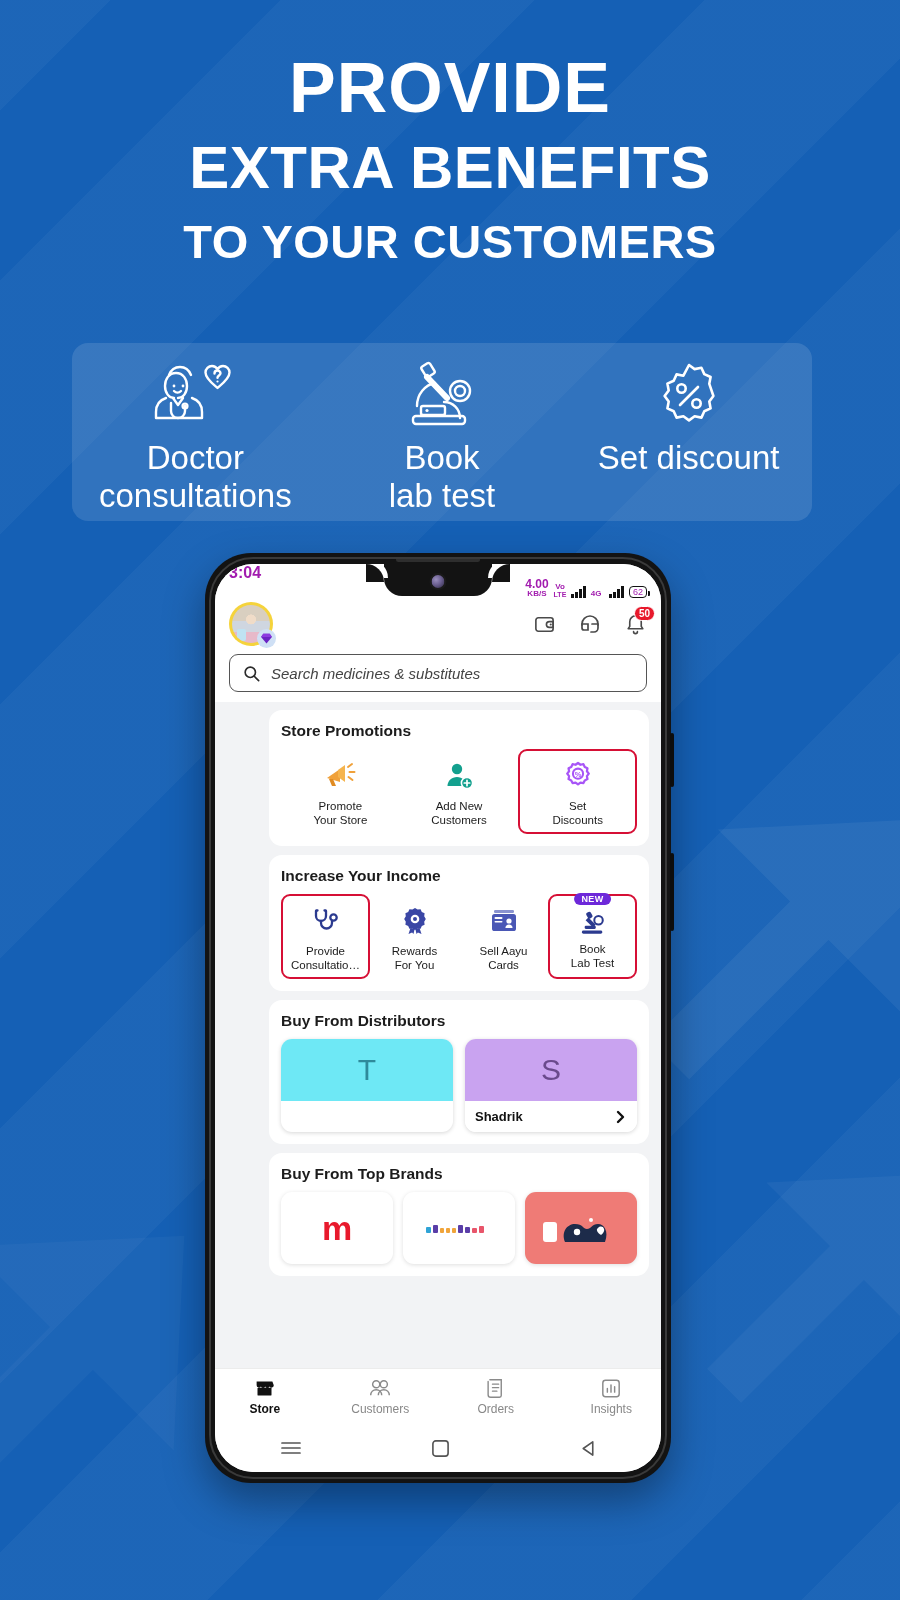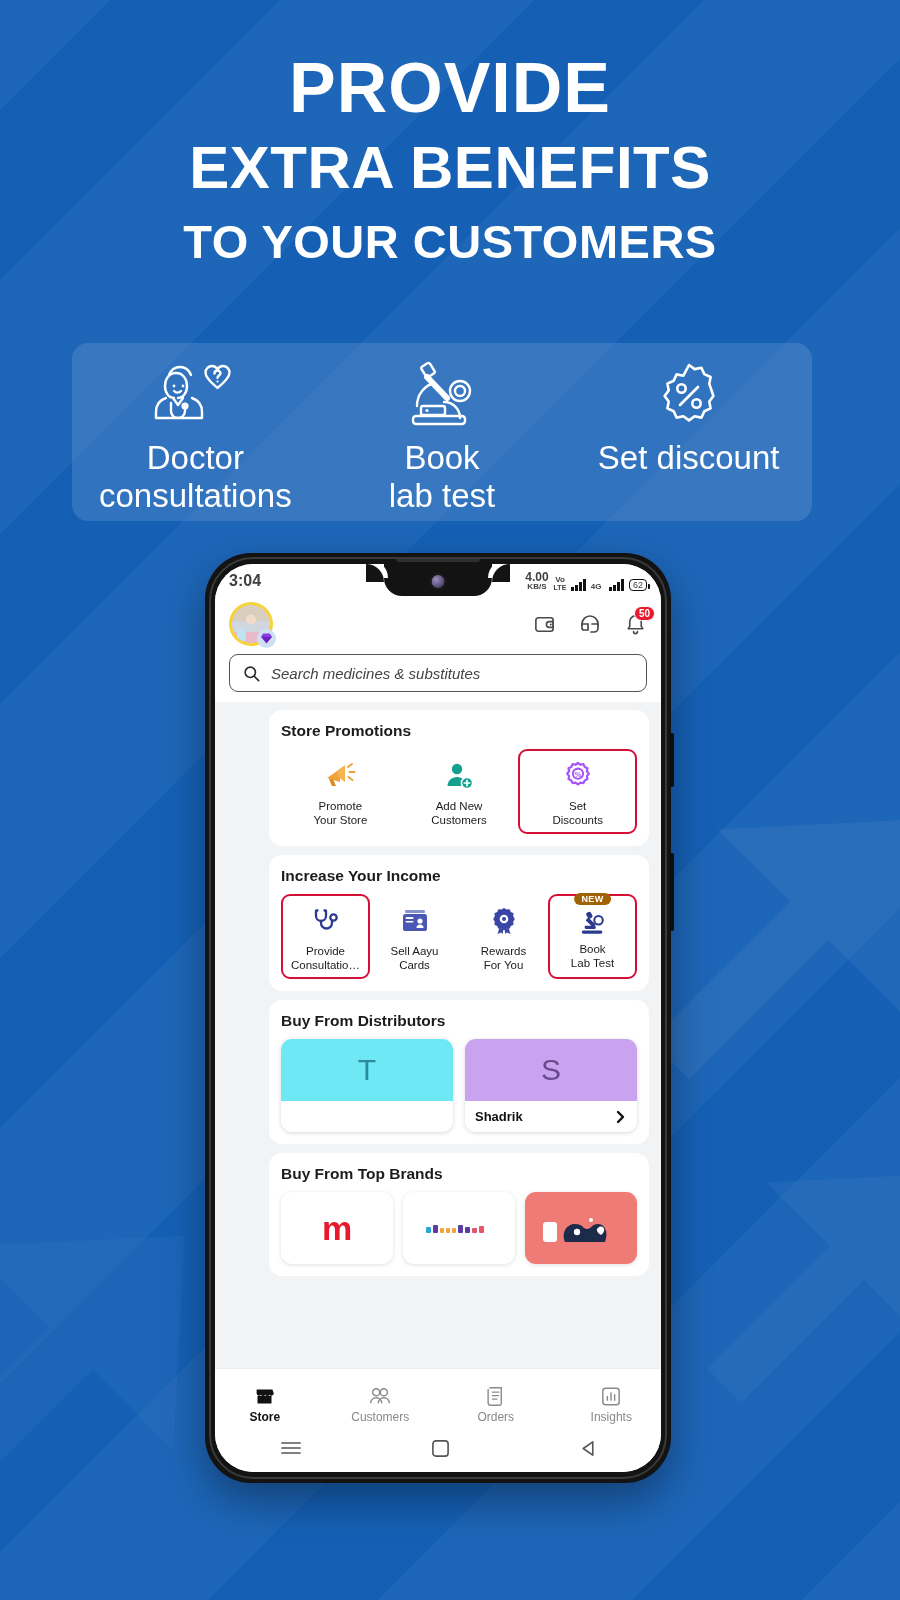--- a/index.html
+++ b/index.html
@@ -83,22 +83,22 @@
   .notch:before, .notch:after {
     content:""; position:absolute; top:0; width:18px; height:18px; background:#131313;
   }
   .notch:before { left:-18px; border-top-right-radius:18px; box-shadow:4px -4px 0 0 #fff; }
   .notch:after  { right:-18px; border-top-left-radius:18px; box-shadow:-4px -4px 0 0 #fff; }
   .cam { position:absolute; left:50%; top:9px; transform:translateX(-50%); width:17px; height:17px; border-radius:50%;
          background:radial-gradient(circle at 35% 35%, #9a8fbe 0%, #6b5f90 45%, #2b2740 100%); border:2px solid #1a1a1a; z-index:11; }
 
   
   .statusbar {
-    height:34px; background:#fff; display:flex; align-items:center;
-    padding:0 14px; font-size:15px; color:#404040; position:relative; z-index:5;
+    height:34px; background:#fff; display:flex; 
+    padding:0 14px; font-size:15px; color:#a21caf; position:relative; z-index:5;
   }
   .sb-time { font-weight:600; font-size:16px; }
   .sb-right { margin-left:auto; display:flex; align-items:flex-end; gap:5px; }
   .sb-kb { font-size:8px; line-height:1; text-align:center; font-weight:700; }
   .sb-kb b { display:block; font-size:12px; }
   .sb-volte { font-size:7px; line-height:1; text-align:center; font-weight:700; }
   .sb-volte b { display:block; font-size:8px; }
   .bars { display:flex; align-items:flex-end; gap:1.5px; height:12px; }
   .bars i { width:2.5px; background:#111; display:block; }
   .bars i:nth-child(1){height:4px;} .bars i:nth-child(2){height:6px;}
@@ -152,21 +152,21 @@
   .tilerow { display:flex; }
   .tile {
     flex:1; display:flex; flex-direction:column; align-items:center; justify-content:flex-start;
     padding:7px 2px 5px 2px; border-radius:9px; border:2.5px solid transparent; position:relative;
   }
   .tile.hl { border-color:#d60f35; }
   .tile .ticon { height:36px; display:flex; align-items:center; justify-content:center; }
   .tile .tlabel { font-size:11.5px; color:#1c1c1c; text-align:center; line-height:1.22; margin-top:5px; font-weight:500; }
   .newbadge {
     position:absolute; top:-3px; left:50%; transform:translateX(-50%);
-    background:#a16207; color:#fff; font-size:9px; font-weight:700;
+    background:#6d28d9; color:#fff; font-size:9px; font-weight:700;
     border-radius:9px; padding:1px 8px; letter-spacing:0.3px;
   }
 
   
   .distrow { display:flex; gap:12px; }
   .dist {
     flex:1; border-radius:11px; overflow:hidden;
     box-shadow:0 1px 4px rgba(0,0,0,0.16); background:#fff;
   }
   .dist-top { height:62px; display:flex; align-items:center; justify-content:center; font-size:30px; }
@@ -176,21 +176,21 @@
   }
 
   
   .brandrow { display:flex; gap:10px; }
   .brand { flex:1; height:72px; border-radius:11px; background:#fff; box-shadow:0 1px 4px rgba(0,0,0,0.13);
            display:flex; align-items:center; justify-content:center; overflow:hidden; }
 
   
   .bottomnav {
     position:absolute; left:0; right:0; bottom:48px; height:56px; background:#fff;
-    display:flex; align-items:flex-end; border-top:1px solid #ececec; z-index:9;gap:16px;
+    display:flex; align-items:center; border-top:1px solid #ececec; z-index:9;gap:16px;
   }
   .navitem { flex:1; display:flex; flex-direction:column; align-items:center; gap:3px; }
   .navitem .nlabel { font-size:12px; color:#888; }
   .navitem.active .nlabel { color:#111; font-weight:700; }
 
   .sysnav {
     position:absolute; left:0; right:0; bottom:0; height:48px; background:#fff;
     display:flex; align-items:center; justify-content:space-around; z-index:9;
   }
   svg { display:block; }
@@ -422,46 +422,46 @@
                 <path d="M4.5 2.5h1M12.5 2.5h1"></path>
               </svg>
             </div>
             <div class="tlabel">
               <span>Provide</span><br><span>Consultatio…</span>
             </div>
           </div>
 
           <div class="tile">
             <div class="ticon">
+              <svg width="28" height="28" viewBox="0 0 28 28" fill="#3a46a5">
+                <path d="M14 1l2.6 1.6 3-.4 1.2 2.8 2.8 1.2-.4 3L24.8 12l-1.6 2.8.4 3-2.8 1.2-1.2 2.8-3-.4L14 23l-2.6-1.6-3 .4-1.2-2.8-2.8-1.2.4-3L3.2 12l1.6-2.8-.4-3 2.8-1.2L8.4 2.2l3 .4z"></path>
+                <circle cx="14" cy="12" r="4.3" fill="#fff"></circle>
+                <circle cx="14" cy="12" r="2" fill="#3a46a5"></circle>
+                <path d="M9.5 21l-2 6 3.6-1.6 1.4 1.6 1.2-5.2z"></path>
+                <path d="M18.5 21l2 6-3.6-1.6-1.4 1.6-1.2-5.2z"></path>
+              </svg>
+            </div>
+            <div class="tlabel">
+              <span>Rewards</span><br><span>For You</span>
+            </div>
+          </div>
+
+          <div class="tile">
+            <div class="ticon">
               <svg width="28" height="26" viewBox="0 0 28 26" fill="#4a57b5">
                 <rect x="4" y="2" width="20" height="3" rx="1.2" opacity=".65"></rect>
                 <rect x="2" y="6" width="24" height="17" rx="2.6"></rect>
                 <rect x="4.5" y="9" width="8" height="2" rx="1" fill="#fff"></rect>
                 <rect x="4.5" y="13" width="8" height="1.6" rx=".8" fill="#fff"></rect>
                 <circle cx="19" cy="13" r="2.6" fill="#fff"></circle>
                 <path d="M15.4 20c0-2 1.6-3.4 3.6-3.4s3.6 1.4 3.6 3.4z" fill="#fff"></path>
               </svg>
             </div>
             <div class="tlabel">
               <span>Sell Aayu</span><br><span>Cards</span>
-            </div>
-          </div>
-
-          <div class="tile">
-            <div class="ticon">
-              <svg width="28" height="28" viewBox="0 0 28 28" fill="#3a46a5">
-                <path d="M14 1l2.6 1.6 3-.4 1.2 2.8 2.8 1.2-.4 3L24.8 12l-1.6 2.8.4 3-2.8 1.2-1.2 2.8-3-.4L14 23l-2.6-1.6-3 .4-1.2-2.8-2.8-1.2.4-3L3.2 12l1.6-2.8-.4-3 2.8-1.2L8.4 2.2l3 .4z"></path>
-                <circle cx="14" cy="12" r="4.3" fill="#fff"></circle>
-                <circle cx="14" cy="12" r="2" fill="#3a46a5"></circle>
-                <path d="M9.5 21l-2 6 3.6-1.6 1.4 1.6 1.2-5.2z"></path>
-                <path d="M18.5 21l2 6-3.6-1.6-1.4 1.6-1.2-5.2z"></path>
-              </svg>
-            </div>
-            <div class="tlabel">
-              <span>Rewards</span><br><span>For You</span>
             </div>
           </div>
 
           <div class="tile hl">
             <div class="newbadge">NEW</div>
             <div class="ticon" style="height:34px;padding-top:6px;">
               <svg width="26" height="24" viewBox="0 0 28 26" fill="#2b3a8f">
                 <rect x="7" y="1" width="5.5" height="7" rx="1.8" transform="rotate(-30 10 4)"></rect>
                 <path d="M9 7l8 8-3 3-8-8z"></path>
                 <circle cx="20" cy="10" r="4.6" fill="none" stroke="#2b3a8f" stroke-width="2.2"></circle>

